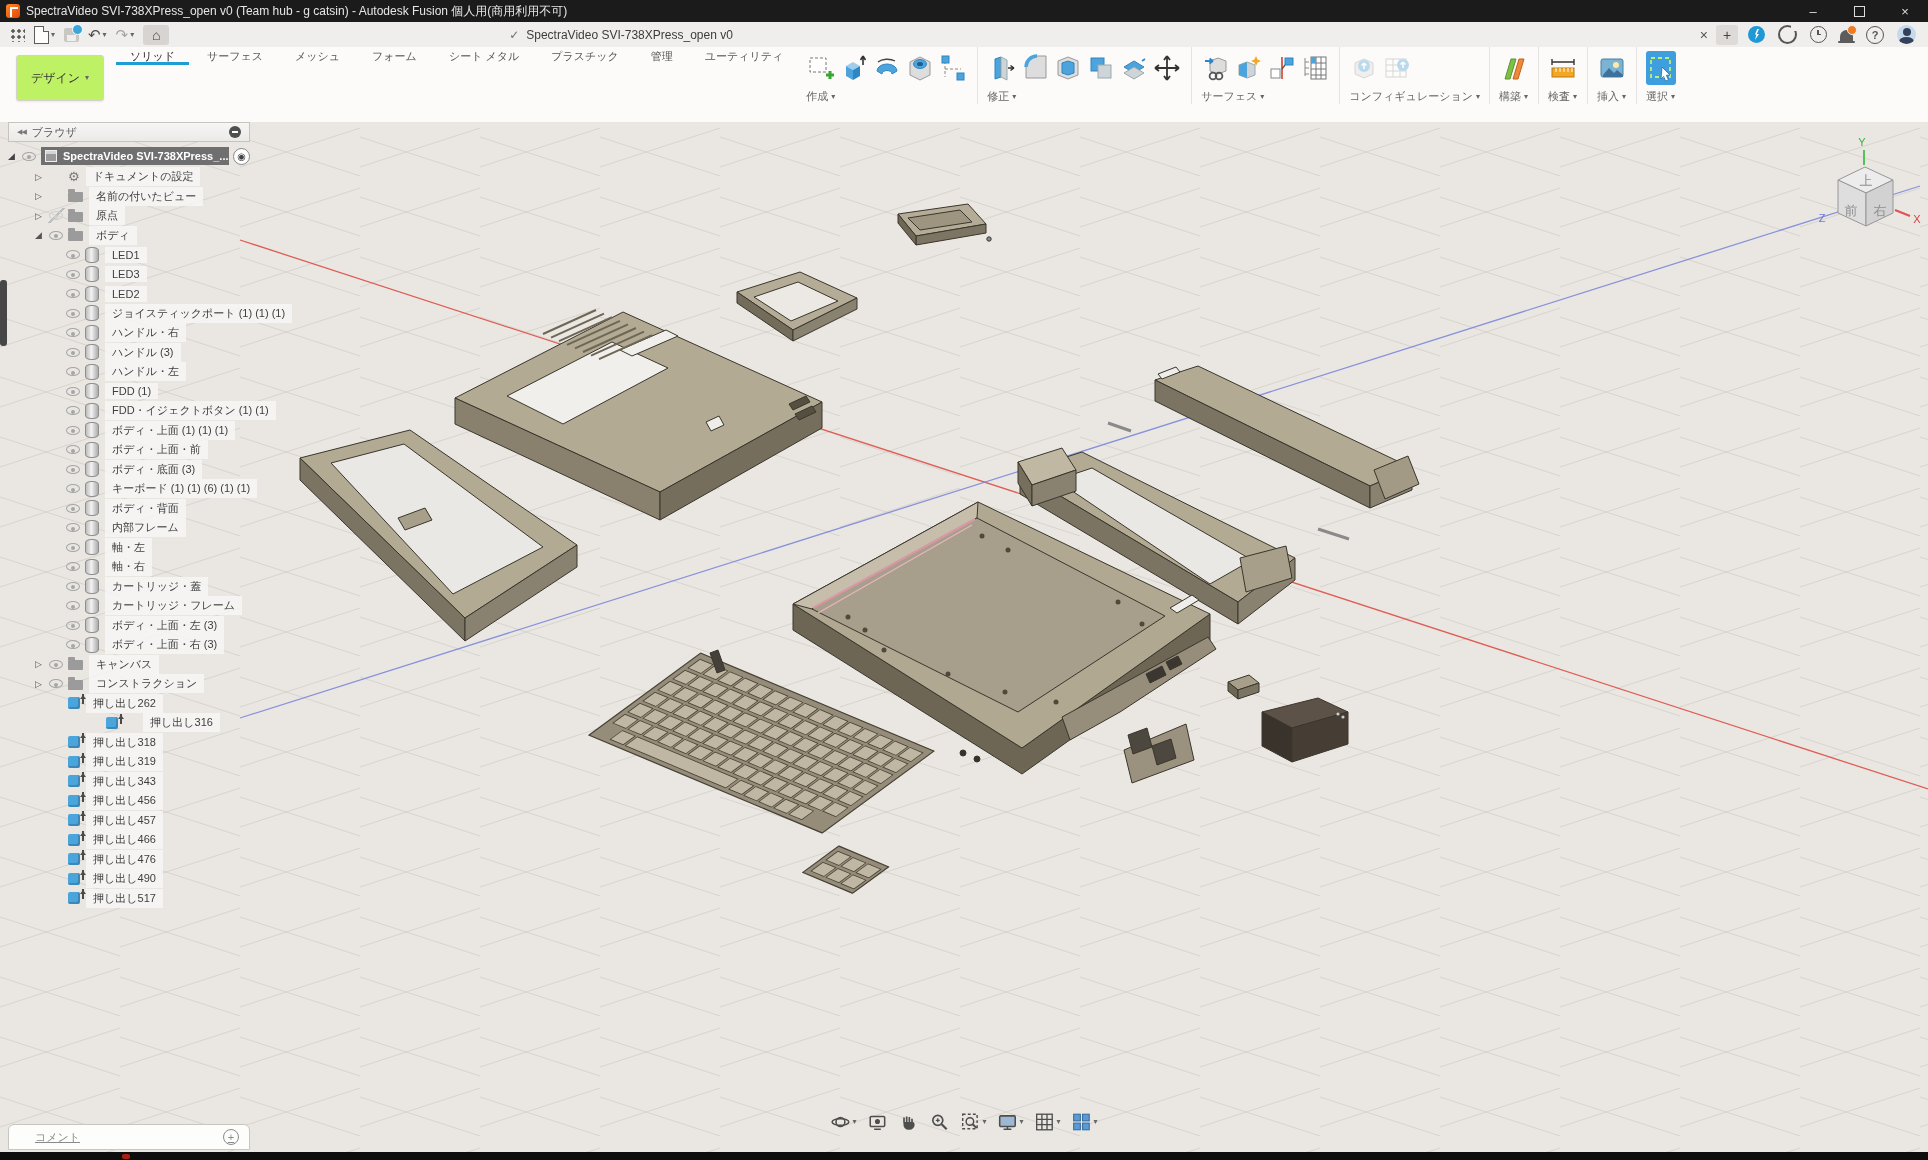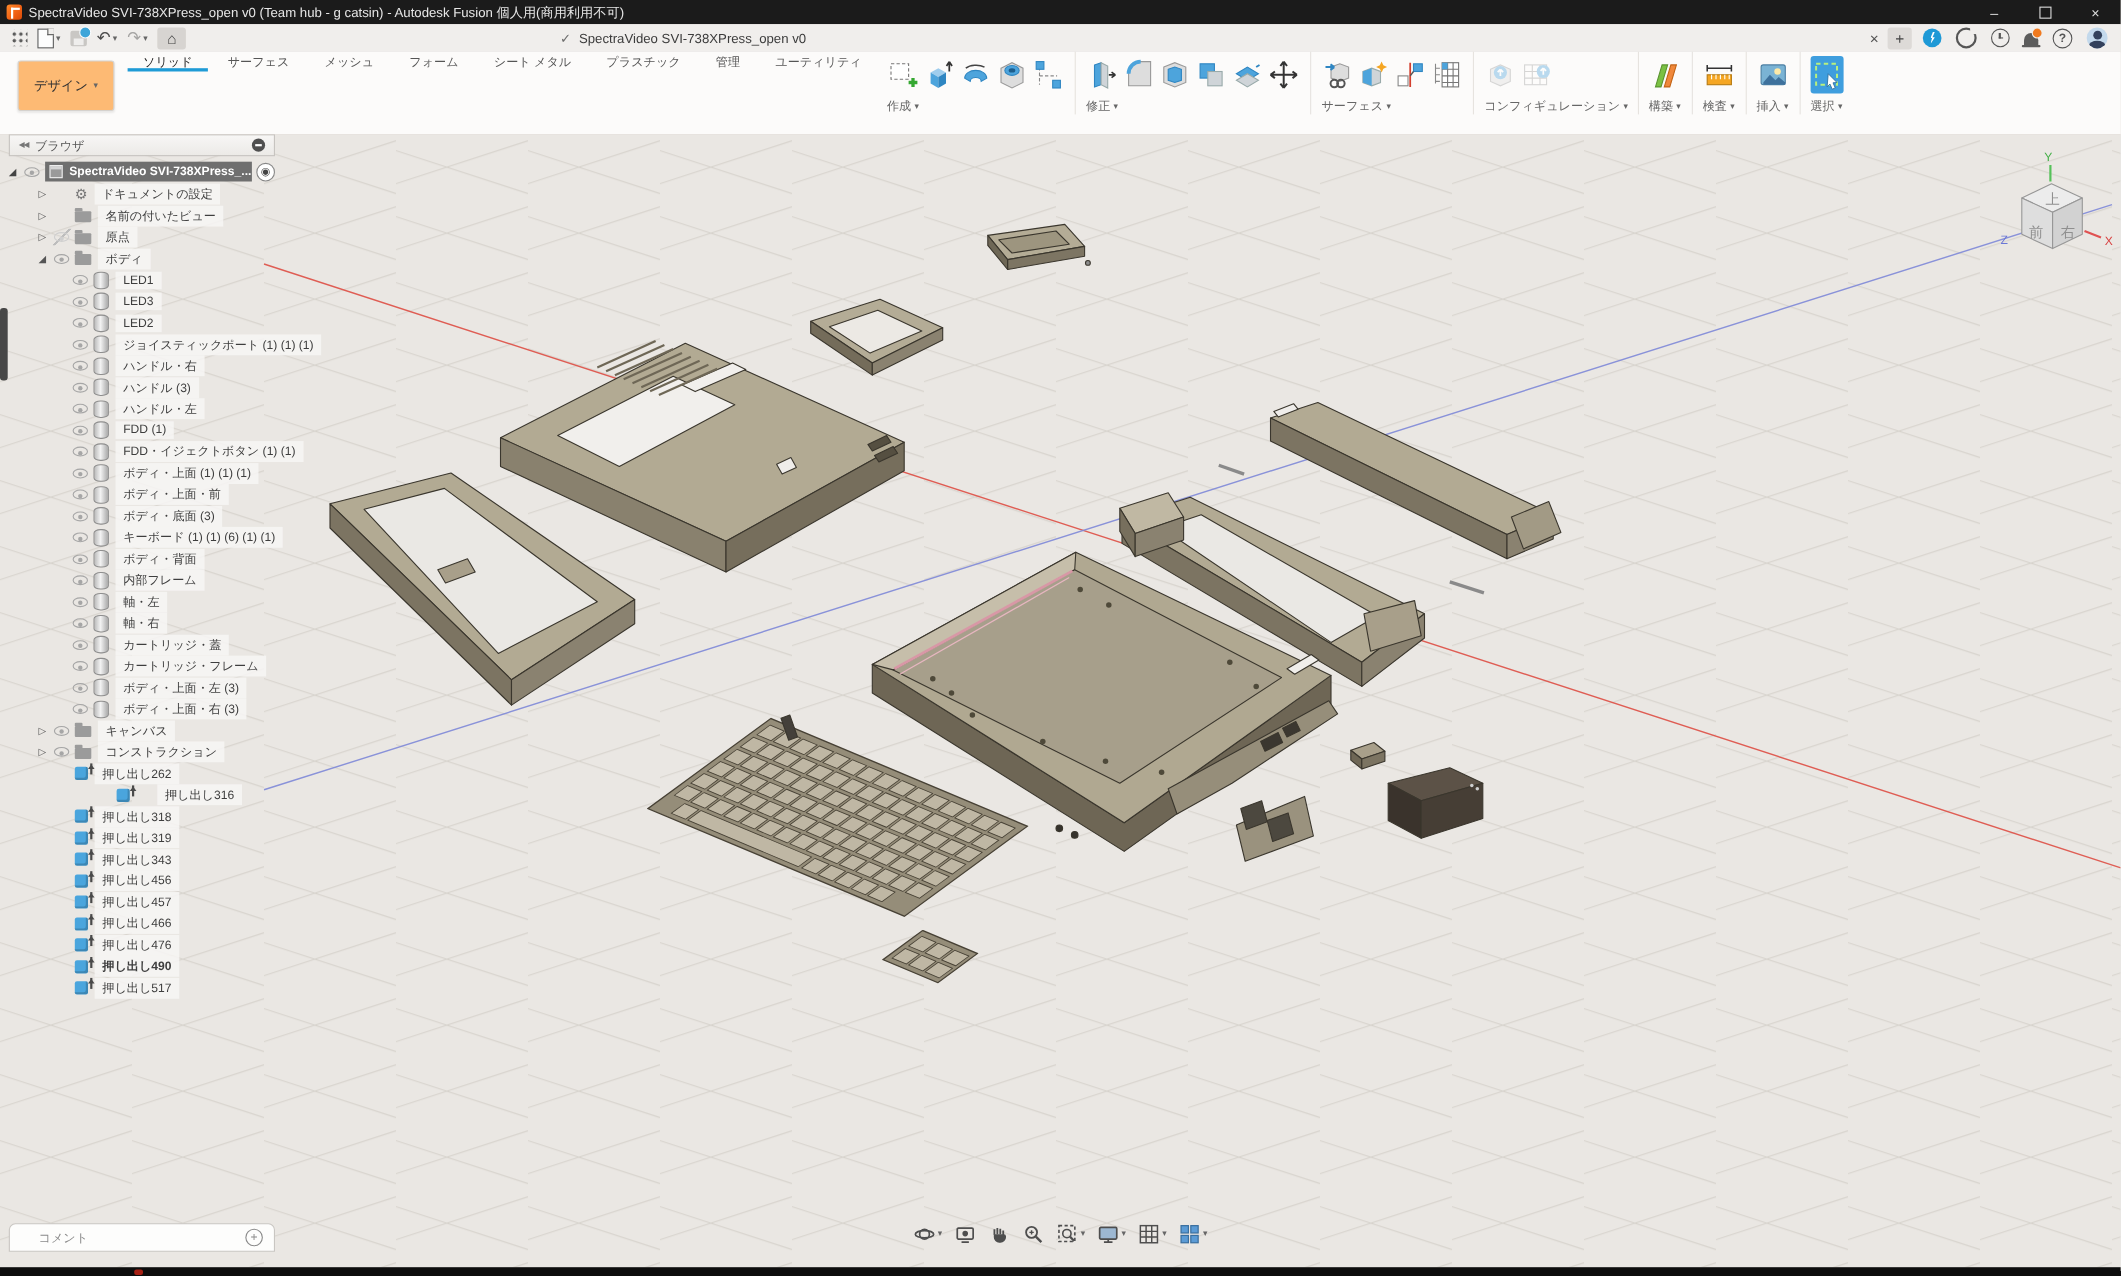--- a/index.html
+++ b/index.html
@@ -59,21 +59,21 @@
   .helpic{width:16px;height:16px;border-radius:50%;border:1.8px solid #555;color:#555;font-size:11px;
     font-weight:bold;display:flex;align-items:center;justify-content:center;}
   .avatar{width:19px;height:19px;border-radius:50%;background:#c3d9ec;position:relative;overflow:hidden;}
   .avatar::before{content:"";position:absolute;left:5.5px;top:3px;width:8px;height:8px;border-radius:50%;background:#33415c;}
   .avatar::after{content:"";position:absolute;left:2px;top:12px;width:15px;height:9px;border-radius:50%;background:#33415c;}
 
   
   .ribbon{position:absolute;left:0;top:47px;width:100%;height:75px;background:#fcfbfa;
     border-bottom:1px solid #dcd9d5;display:flex;}
   .workspace-box{width:86px;height:44px;margin:8px 12px 0 16px;border:1px solid #d5d2ce;border-radius:3px;
-    background:#fdba74;box-shadow:0 1px 2px rgba(0,0,0,.08);display:flex;align-items:center;justify-content:center;
+    background:#bef264;box-shadow:0 1px 2px rgba(0,0,0,.08);display:flex;align-items:center;justify-content:center;
     gap:5px;font-size:12px;color:#333;flex:none;}
   .ribbon-main{flex:1;display:flex;flex-direction:row;}
   .tabs-row{display:flex;gap:4px;height:17px;margin-top:1px;}
   .rtab{padding:1px 14px 0;font-size:11px;color:#555;border-bottom:3px solid transparent;white-space:nowrap;}
   .rtab.active{color:#1a1a1a;border-bottom-color:#1f9bd6;}
   .groups-row{display:flex;height:57px;}
   .rgroup{display:flex;flex-direction:column;align-items:flex-start;padding:0 9px;border-right:1px solid #e6e3df;}
   .ricons{display:flex;align-items:center;gap:3px;height:42px;}
   .rlabel{font-size:11px;color:#666;display:flex;gap:3px;align-items:center;white-space:nowrap;}
   .ricon{width:30px;height:34px;display:flex;align-items:center;justify-content:center;border-radius:3px;}
@@ -129,22 +129,22 @@
   .ic-body{width:12px;height:14px;border:1px solid #8e8e8e;border-radius:45%/22%;
     background:linear-gradient(90deg,#bdbdbd,#f2f2f2 45%,#ababab);}
   .ic-extrude{width:12px;height:12px;background:#4aa5dd;border-radius:2px;position:relative;
     box-shadow:inset -2px -2px 0 rgba(0,0,0,.18);}
   .ic-extrude::after{content:"";position:absolute;right:-4px;top:-3px;width:2px;height:10px;background:#4a4a4a;}
   .ic-extrude::before{content:"";position:absolute;right:-6px;top:-5px;border:3px solid transparent;border-bottom:4px solid #4a4a4a;}
   .tlabel{font-size:11px;color:#3e3e3e;background:rgba(247,246,245,.85);padding:2px 7px;white-space:nowrap;}
 
   
   .lscroll{position:absolute;left:-8px;top:158px;width:7px;height:66px;background:#474747;border-radius:3px;}
-  .comment-bar{position:absolute;left:8px;bottom:14px;width:240px;height:24px;background:#fdfdfc;
-    border:1px solid #c9c6c2;border-radius:6px 6px 0 0;display:flex;align-items:center;font-size:11px;color:#8a8a8a;}
+  .comment-bar{position:absolute;left:8px;bottom:2px;width:240px;height:24px;background:#fdfdfc;
+    border:1px solid #c9c6c2;border-radius:6px 6px 0 0;display:flex;align-items:center;font-size:11px;color:#8a8a8a;text-decoration:underline;}
   .comment-bar .clabel{margin-left:26px;}
   .cplus{margin-left:auto;margin-right:10px;width:14px;height:14px;border-radius:50%;border:1.5px solid #8a8a8a;
     color:#8a8a8a;font-size:11px;display:flex;align-items:center;justify-content:center;}
   .navbar{position:absolute;left:50%;bottom:18px;transform:translateX(-50%);display:flex;align-items:center;gap:7px;}
   .navbtn{display:flex;align-items:center;gap:2px;padding:2px;}
   .navbtn svg{display:block;}
   .bottom-strip{position:absolute;left:0;bottom:0;width:100%;height:8px;background:#0d0d0d;}
   .bottom-strip .reddot{position:absolute;left:122px;bottom:1px;width:8px;height:5px;border-radius:2px;background:#a62014;}
 </style>
 </head>
@@ -912,21 +912,21 @@
             <span class="eye none"></span>
             <span class="tic ic-extrude"></span>
             <span class="tlabel">押し出し466</span>
           </div>
           <div class="trow" style="margin-left: 27px;">
             <span class="arr"></span>
             <span class="eye none"></span>
             <span class="tic ic-extrude"></span>
             <span class="tlabel">押し出し476</span>
           </div>
-          <div class="trow" style="margin-left: 27px; font-weight: bold;">
+          <div class="trow" style="margin-left: 27px;">
             <span class="arr"></span>
             <span class="eye none"></span>
             <span class="tic ic-extrude"></span>
             <span class="tlabel">押し出し490</span>
           </div>
           <div class="trow" style="margin-left: 27px;">
             <span class="arr"></span>
             <span class="eye none"></span>
             <span class="tic ic-extrude"></span>
             <span class="tlabel">押し出し517</span>

